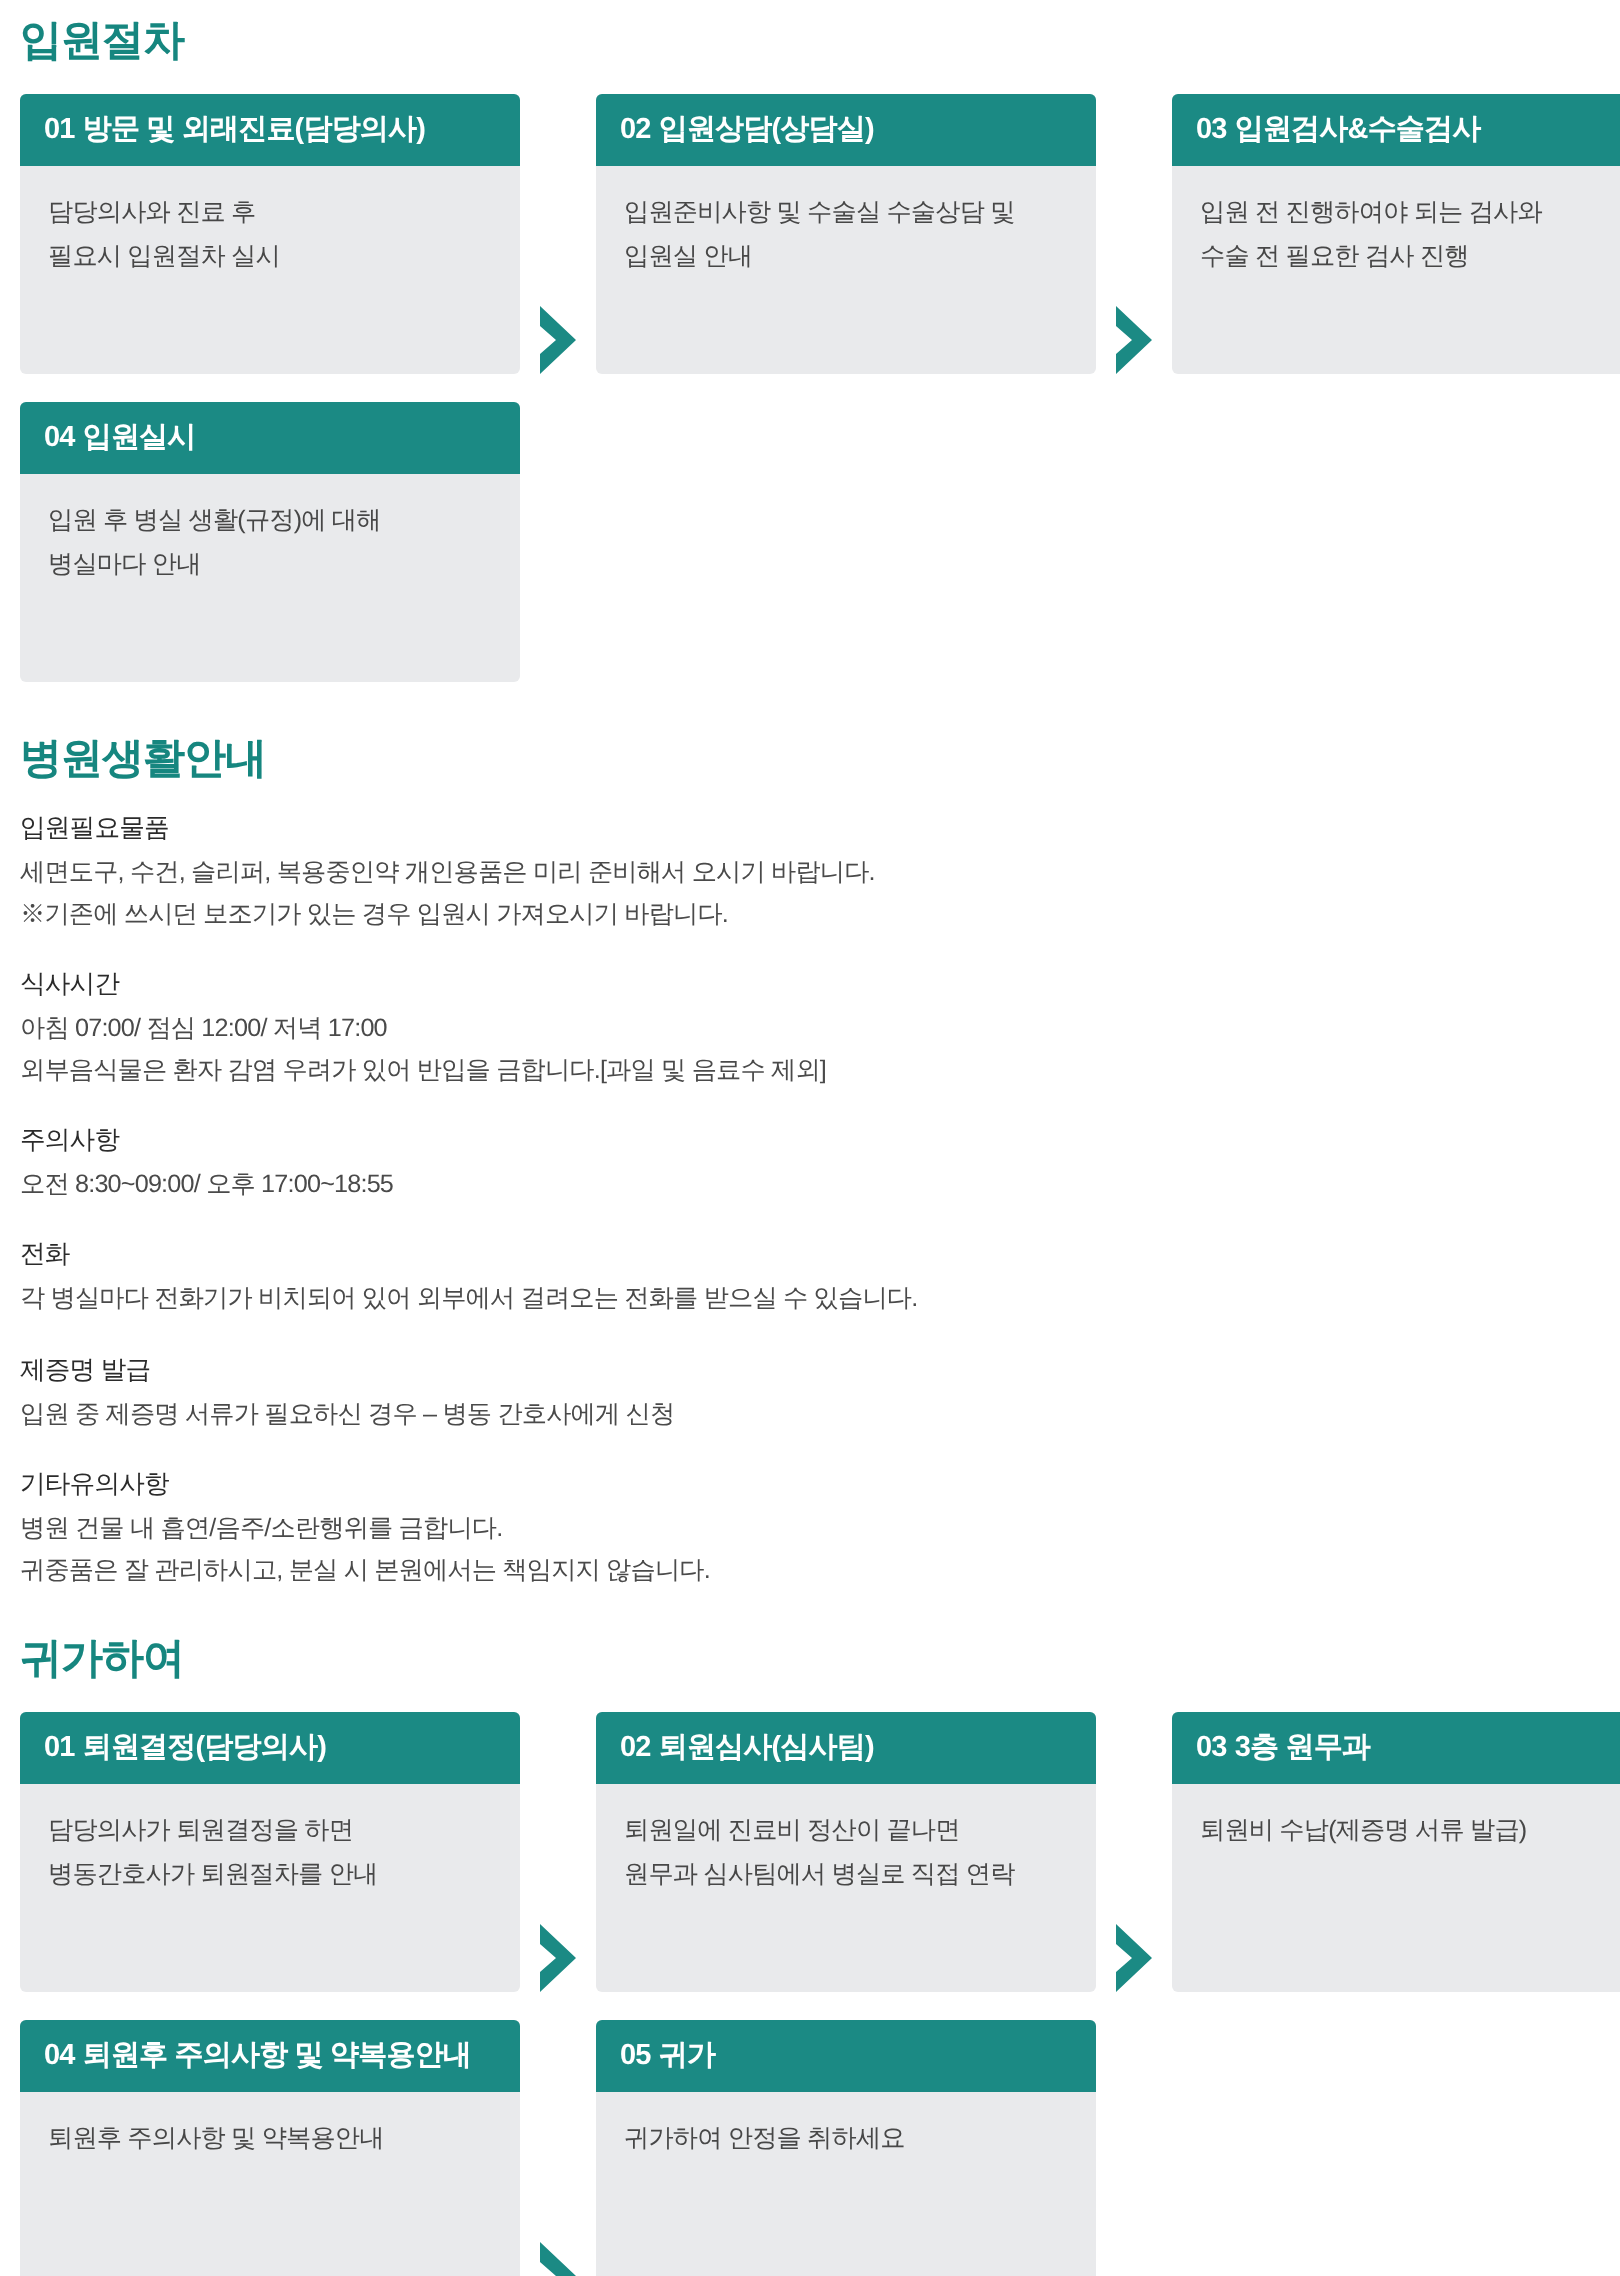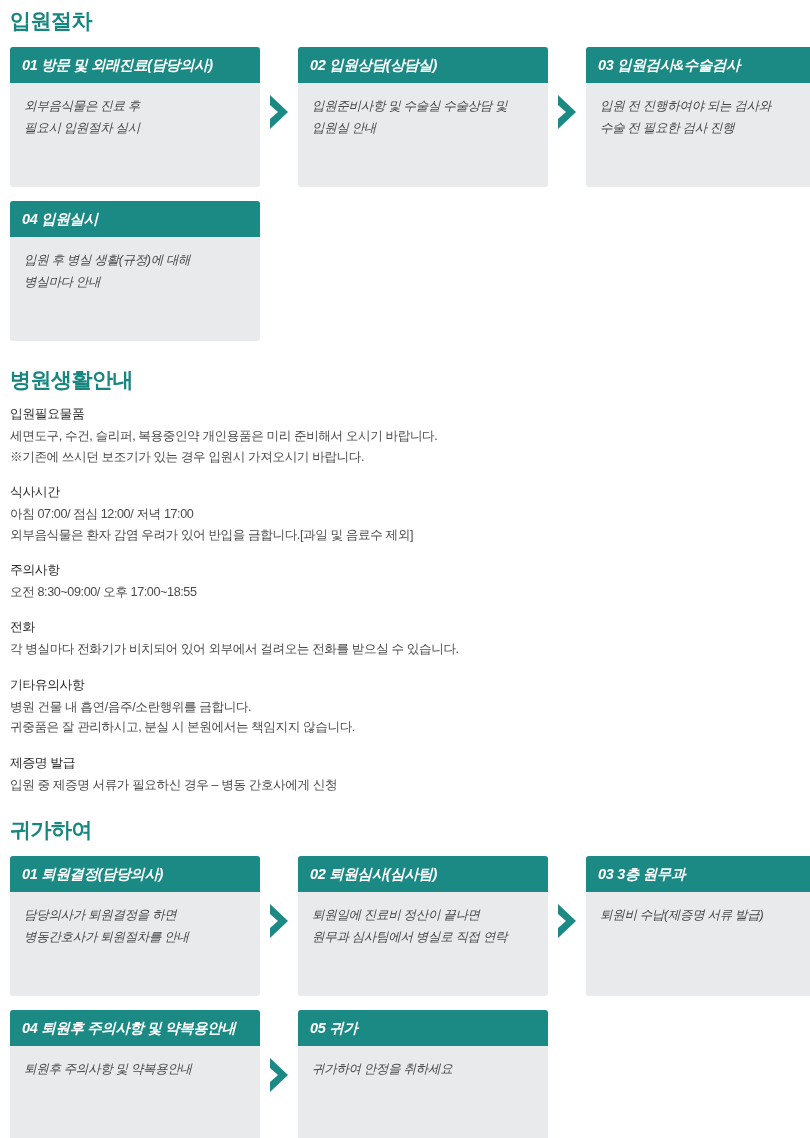--- a/index.html
+++ b/index.html
@@ -25,31 +25,30 @@
   
   .section-title {
     font-size: 21px;
     font-weight: bold;
     color: #16867f;
     letter-spacing: -0.5px;
     margin: 0;
     padding: 6px 0 0 4px;
     line-height: 1.2;
   }
-  #heading-admission { padding-top: 8px; }
+  #heading-admission { padding-top: 8px; font-family: Liberation Serif, serif; }
   #heading-life { padding-top: 26px; }
   #heading-discharge { padding-top: 22px; }
 
   
   .steps-row {
     display: flex;
-    align-items: flex-start;
+    align-items: flex-end;
     margin-top: 14px;
     padding-left: 4px;
-    font-style: italic;
   }
   .step-card {
     width: 250px;
     flex: 0 0 250px;
     background: #e9eaec;
     border-radius: 3px;
     overflow: hidden;
     min-height: 140px;
   }
   .step-card.tall { min-height: 145px; }
@@ -110,21 +109,21 @@
 <div class="page">
 
   <h1 class="section-title" id="heading-admission">입원절차</h1>
 
   <div class="steps-row">
 
     <div class="step-card">
       <div class="step-head">
         <span class="num">01</span><span>방문 및 외래진료(담당의사)</span>
       </div>
-      <div class="step-body">외부음식물은 진료 후
+      <div class="step-body">담당의사와 진료 후
 필요시 입원절차 실시</div>
     </div>
 
     <div class="arrow">
       <svg width="22" height="34" viewBox="0 0 22 34">
         <path d="M2 0 L20 17 L2 34 L2 24 L10 17 L2 10 Z" fill="#1b8a84"></path>
       </svg>
     </div>
 
     <div class="step-card">
@@ -180,29 +179,29 @@
       <div class="info-title">주의사항</div>
       <div class="info-line">오전 8:30~09:00/ 오후 17:00~18:55</div>
     </div>
 
     <div class="info-block">
       <div class="info-title">전화</div>
       <div class="info-line">각 병실마다 전화기가 비치되어 있어 외부에서 걸려오는 전화를 받으실 수 있습니다.</div>
     </div>
 
     <div class="info-block">
+      <div class="info-title">제증명 발급</div>
+      <div class="info-line">입원 중 제증명 서류가 필요하신 경우 – 병동 간호사에게 신청</div>
+    </div>
+
+    <div class="info-block">
       <div class="info-title">기타유의사항</div>
       <div class="info-line">병원 건물 내 흡연/음주/소란행위를 금합니다.</div>
       <div class="info-line">귀중품은 잘 관리하시고, 분실 시 본원에서는 책임지지 않습니다.</div>
     </div>
-
-    <div class="info-block">
-      <div class="info-title">제증명 발급</div>
-      <div class="info-line">입원 중 제증명 서류가 필요하신 경우 – 병동 간호사에게 신청</div>
-    </div>
   </div>
 
   <h1 class="section-title" id="heading-discharge">귀가하여</h1>
 
   <div class="steps-row">
 
     <div class="step-card">
       <div class="step-head">
         <span class="num">01</span><span>퇴원결정(담당의사)</span>
       </div>

